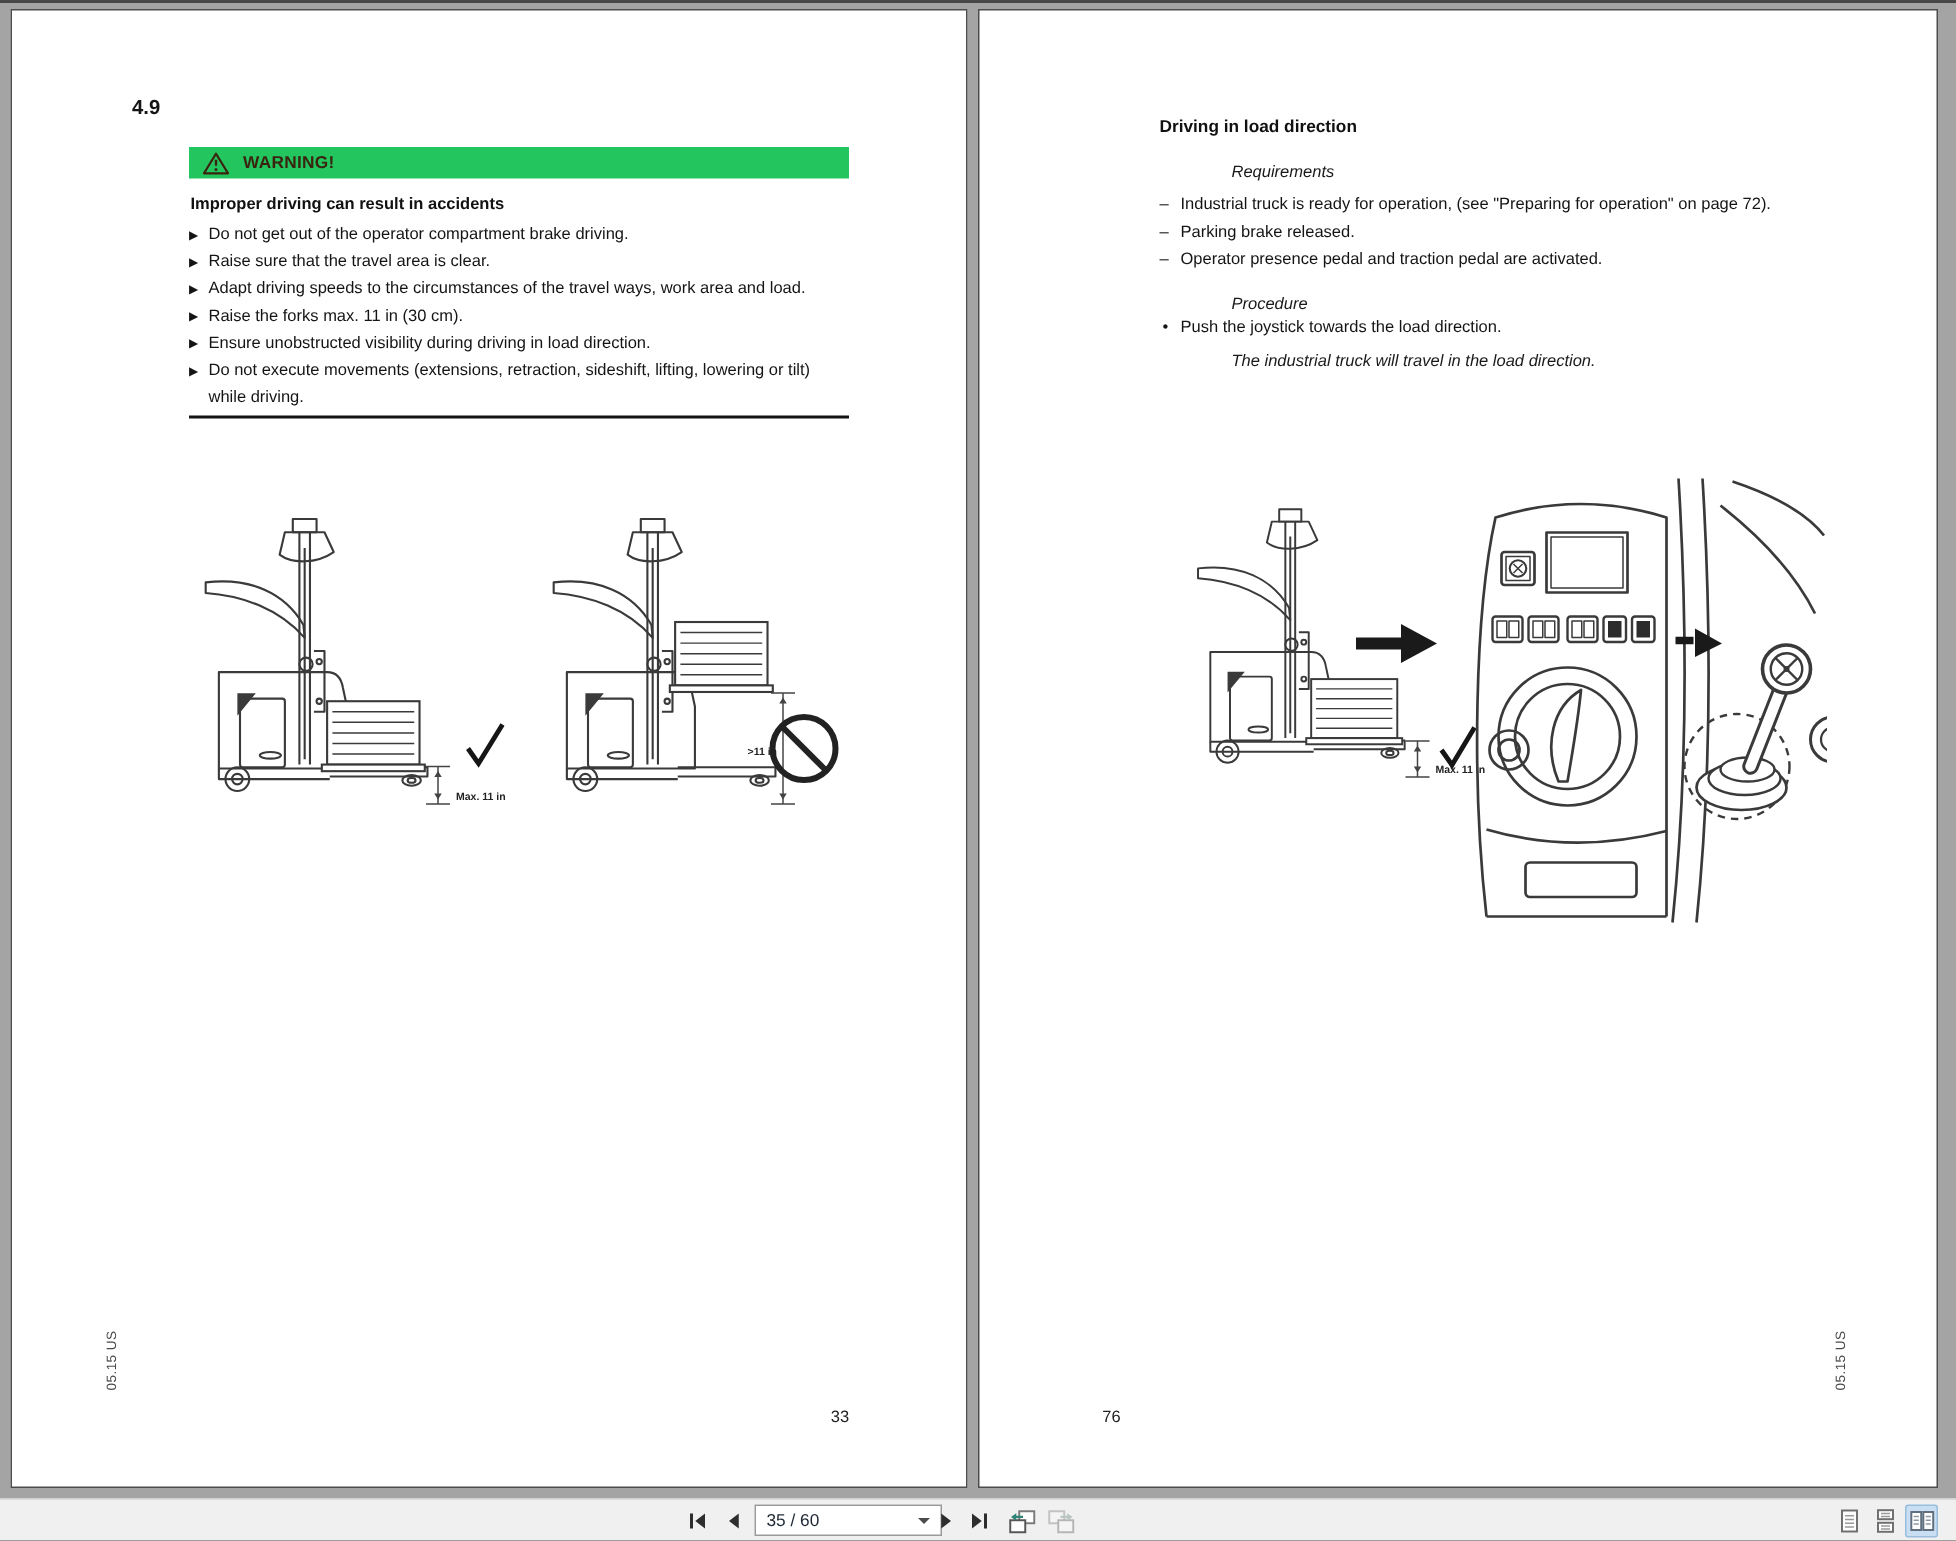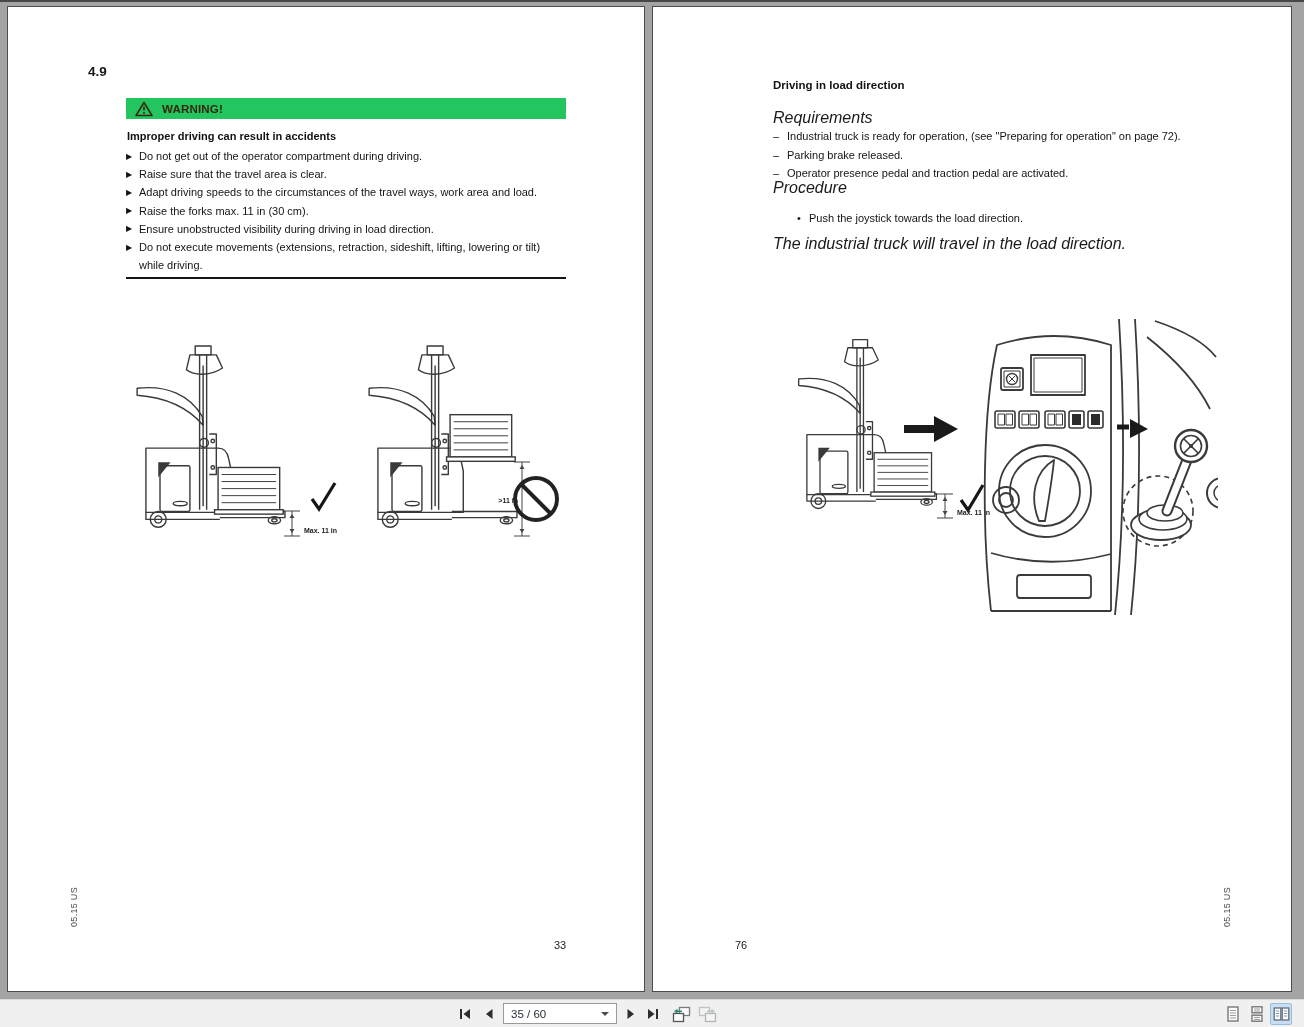--- a/index.html
+++ b/index.html
@@ -1,46 +1,46 @@
 <!DOCTYPE html>
 <html><head>
 <meta charset="utf-8">
 <style>
   html,body{margin:0;padding:0;background:#888;}
   .viewer{position:relative;width:1304px;height:1027px;background:#a4a4a4;
     font-family:"Liberation Sans",sans-serif;overflow:hidden;}
   .top-line{position:absolute;left:0;top:0;width:100%;height:2px;background:#474747;}
-  .page{position:absolute;top:6px;height:986px;background:#fff;border:1px solid #4c4c4c;box-sizing:border-box;padding-left:22px;}
+  .page{position:absolute;top:6px;height:986px;background:#fff;border:1px solid #4c4c4c;box-sizing:border-box;}
   .page-left{left:7px;width:638px;}
   .page-right{left:652px;width:640px;}
 
   
   .abs{position:absolute;}
   .sec-num,.sec-title{font-size:13.5px;font-weight:bold;color:#161616;}
   .warn-bar{display:flex;align-items:center;gap:9px;padding-left:9px;box-sizing:border-box;
     width:440px;height:21px;background:#22c55e;}
   .warn-title{font-size:11.5px;font-weight:bold;color:#3a2410;letter-spacing:.2px;}
   .bold-line{font-size:11px;font-weight:bold;color:#111;}
   .warn-list{width:441px;}
   .warn-item{position:relative;padding-left:13px;font-size:11px;line-height:18.2px;color:#141414;}
   .warn-item .marker{position:absolute;left:0;top:0.5px;font-size:8px;line-height:18.2px;color:#141414;}
   .rule{width:440px;height:2px;background:#141414;}
-  .ital{font-size:16px;font-style:italic;color:#1a1a1a;}
+  .ital{font-size:11px;font-style:italic;color:#1a1a1a;margin-left:48px;}
   .req-item{position:relative;padding-left:14px;font-size:11px;line-height:18.5px;color:#141414;width:460px;}
   .req-item .dash{position:absolute;left:0;top:0;}
   .proc-item{position:relative;padding-left:14px;font-size:11px;line-height:18px;color:#141414;width:460px;}
   .proc-item .dot{position:absolute;left:2px;top:0;}
   .page-num{font-size:11px;color:#222;width:22px;text-align:center;}
   .edition{font-size:9px;color:#4a4a4a;width:54px;text-align:center;transform:rotate(-90deg);letter-spacing:.3px;}
 
   
   .toolbar{position:absolute;left:0;top:999px;width:1304px;height:28px;background:#f0f0f0;border-top:1px solid #dadada;box-sizing:border-box;}
   .tb-btn{position:absolute;top:3px;width:22px;height:22px;display:flex;align-items:center;justify-content:center;border-radius:2px;cursor:default;}
   .tb-btn.active{background:#c9def3;border:1px solid #98bedd;box-sizing:border-box;}
-  .page-combo{position:absolute;left:503px;top:3px;width:114px;height:21px;background:#fff;border:1px solid #9a9a9a;
+  .page-combo{position:absolute;left:503px;top:3px;width:125px;height:21px;background:#fff;border:1px solid #9a9a9a;
     display:flex;align-items:center;font-size:11.5px;color:#1c2733;padding:0 7px;box-sizing:border-box;}
   .caret{margin-left:auto;width:0;height:0;border-left:4px solid transparent;border-right:4px solid transparent;border-top:4px solid #4c4c4c;}
 
   svg{display:block;}
   .fig{position:absolute;}
 </style>
 </head>
 <body>
 
 <svg width="0" height="0" style="position:absolute" aria-hidden="true">
@@ -85,21 +85,21 @@
         <path d="M9,1.5 L17,14.5 H1 Z" fill="none" stroke="#3a2410" stroke-width="1.5" stroke-linejoin="round"></path>
         <path d="M9,5.5 V9.5" stroke="#3a2410" stroke-width="1.6"></path>
         <circle cx="9" cy="12" r="1" fill="#3a2410"></circle>
       </svg>
       <span class="warn-title">WARNING!</span>
     </div>
 
     <span class="abs bold-line" style="left:119px;top:123px;text-align:right;">Improper driving can result in accidents</span>
 
     <div class="abs warn-list" style="left:118px;top:140px;">
-      <div class="warn-item"><span class="marker">▶</span><span>Do not get out of the operator compartment during driving.</span></div>
+      <div class="warn-item"><span class="marker">▶</span><span>Do not get out of the operator compartment brake driving.</span></div>
       <div class="warn-item"><span class="marker">▶</span><span>Raise sure that the travel area is clear.</span></div>
       <div class="warn-item"><span class="marker">▶</span><span>Adapt driving speeds to the circumstances of the travel ways, work area and load.</span></div>
       <div class="warn-item"><span class="marker">▶</span><span>Raise the forks max. 11 in (30 cm).</span></div>
       <div class="warn-item"><span class="marker">▶</span><span>Ensure unobstructed visibility during driving in load direction.</span></div>
       <div class="warn-item"><span class="marker">▶</span><span>Do not execute movements (extensions, retraction, sideshift, lifting, lowering or tilt) while driving.</span></div>
     </div>
 
     <div class="abs rule" style="left:118px;top:270px;"></div>
 
     <svg class="fig" style="left:98px;top:324px;" width="455" height="235" viewBox="0 0 455 235">
@@ -136,21 +136,21 @@
   <div class="page page-right">
     <span class="abs bold-line" style="left:120px;top:72px;font-size:11.5px;">Driving in load direction</span>
 
     <span class="abs ital" style="left:120px;top:102px;">Requirements</span>
     <div class="abs" style="left:120px;top:120px;">
       <div class="req-item"><span class="dash">–</span><span>Industrial truck is ready for operation, (see "Preparing for operation" on page 72).</span></div>
       <div class="req-item"><span class="dash">–</span><span>Parking brake released.</span></div>
       <div class="req-item"><span class="dash">–</span><span>Operator presence pedal and traction pedal are activated.</span></div>
     </div>
 
-    <span class="abs ital" style="left:120px;top:172px;text-align:right;">Procedure</span>
+    <span class="abs ital" style="left:120px;top:190px;text-align:right;">Procedure</span>
     <div class="abs proc-item" style="left:120px;top:202px;">
       <span class="dot">•</span><span>Push the joystick towards the load direction.</span>
     </div>
 
     <span class="abs ital" style="left:120px;top:228px;">The industrial truck will travel in the load direction.</span>
 
     <svg class="fig" style="left:120px;top:306px;" width="445" height="305" viewBox="0 0 445 305">
       <g transform="translate(6,20) scale(0.82)">
         <use href="#truck-base"></use>
         <use href="#load-box" x="116" y="146"></use>

